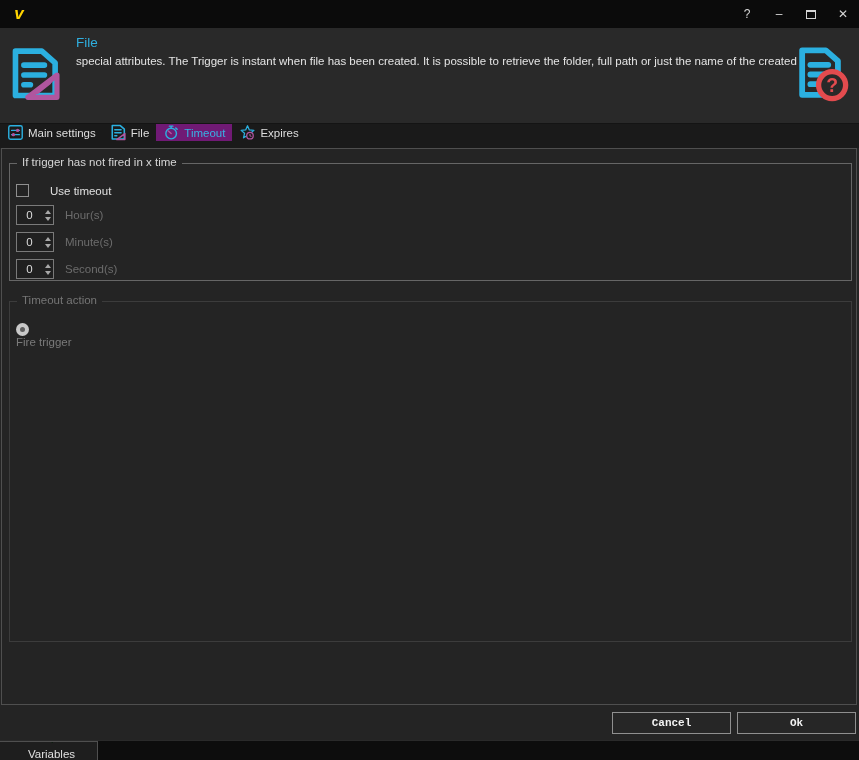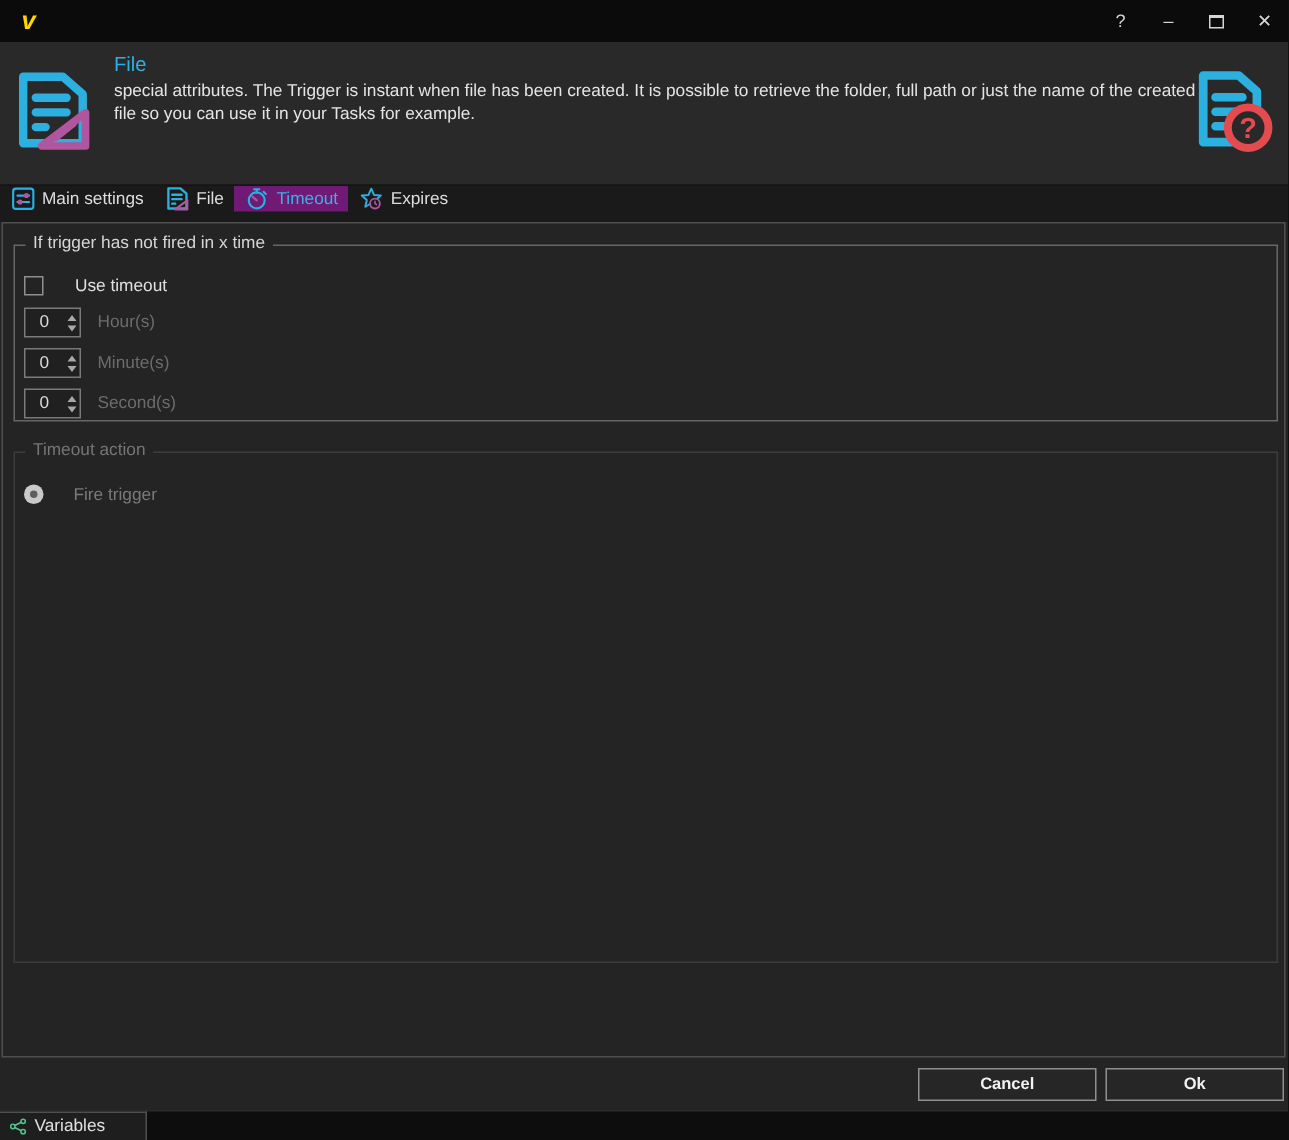--- a/index.html
+++ b/index.html
@@ -82,46 +82,46 @@
     display:flex; align-items:center;
   }
   .spin-value { flex:1; text-align:center; color:#dcdcdc; font-size:11.5px; }
   .spin-arrows {
     width:11px; height:100%; display:flex; flex-direction:column;
     align-items:center; justify-content:center; gap:3px;
   }
   .tri-up { width:0; height:0; border-left:3px solid transparent; border-right:3px solid transparent; border-bottom:4px solid #a8a8a8; }
   .tri-down { width:0; height:0; border-left:3px solid transparent; border-right:3px solid transparent; border-top:4px solid #a8a8a8; }
   .spin-label { color:#6c6c6c; font-size:11.5px; }
-  .radio-row { position:absolute; left:6px; top:21px; display:flex; align-items:center; gap:20px; }
+  .radio-row { position:absolute; left:6px; top:21px; display:flex; align-items:flex-start; gap:0;flex-direction:column; }
   .radio {
     width:13px; height:13px; border-radius:50%; background:#c9c9c9;
     display:flex; align-items:center; justify-content:center;
   }
   .radio-dot { width:5px; height:5px; border-radius:50%; background:#5e5e5e; }
   .radio-label { color:#7a7a7a; font-size:11.5px; }
   
   .btn {
     position:absolute; top:712px; width:119px; height:22px;
     background:#262626; border:1px solid #8f8f8f; color:#f2f2f2;
-    font-weight:bold; font-size:11px; font-family:Liberation Sans, sans-serif;
+    font-weight:bold; font-size:11px; font-family:Liberation Mono, monospace;
     text-align:center; line-height:20px; cursor:default;
   }
   .btn-cancel { left:612px; }
   .btn-ok { left:737px; }
   
   .statusbar {
     position:absolute; left:0; top:740px; width:859px; height:20px;
     background:#0d0d0d; border-top:1px solid #2a2a2a;
   }
   .variables-tab {
     position:absolute; left:0; top:0; width:98px; height:20px;
     background:#1e1e1e; border:1px solid #4f4f4f; border-left:none;
     display:flex; align-items:center; gap:5px; padding-left:6px;
-    color:#e0e0e0; font-size:11.5px; cursor:default;
+    color:#e0e0e0; font-size:11.5px; cursor:default;flex-direction:column;
   }
 </style>
 </head>
 <body>
 
 <div class="window">
 
   <div class="titlebar">
     <div class="logo">v</div>
     <div class="win-title">Add/Edit event</div>
@@ -138,21 +138,20 @@
   <div class="header">
     <svg class="header-icon-left" width="56" height="78" viewBox="0 0 24 24" fill="none">
       <path d="M3.2 2.2 H14.5 L20.2 7.2 V21.2 H3.2 Z" stroke="#2bb0e0" stroke-width="2.4" stroke-linejoin="round"></path>
       <path d="M6.8 8.2 H15.6 M6.8 12.4 H15.6 M6.8 16.6 H9.6" stroke="#2bb0e0" stroke-width="2.4" stroke-linecap="round"></path>
       <path d="M8.5 22 H21 V12.5 Z" stroke="#b0569f" stroke-width="2.2" stroke-linejoin="round" fill="none"></path>
       <path d="M12.5 19.5 L17.5 15.5" stroke="#b0569f" stroke-width="2.2" stroke-linecap="round"></path>
     </svg>
     <div class="header-title">File</div>
     <div class="header-desc">
       <div>special attributes. The Trigger is instant when file has been created. It is possible to retrieve the folder, full path or just the name of the created</div>
-      <div>file so you can use it in your Tasks for example.</div>
     </div>
     <svg class="header-icon-right" width="58" height="78" viewBox="0 0 24 24" fill="none">
       <path d="M4.2 2.2 H14.0 L19.0 6.6 V20.6 H4.2 Z" stroke="#2bb0e0" stroke-width="2.4" stroke-linejoin="round"></path>
       <path d="M7.6 8.2 H15.0 M7.6 12.2 H13.4 M7.6 16.2 H12.0" stroke="#2bb0e0" stroke-width="2.4" stroke-linecap="round"></path>
       <circle cx="16.6" cy="16.6" r="5.6" fill="#292929" stroke="#e34b4e" stroke-width="2.2"></circle>
       <text x="16.6" y="19.4" text-anchor="middle" font-size="8" font-weight="bold" fill="#e34b4e" font-family="Liberation Sans, sans-serif">?</text>
     </svg>
   </div>
 
   <div class="tabstrip">

